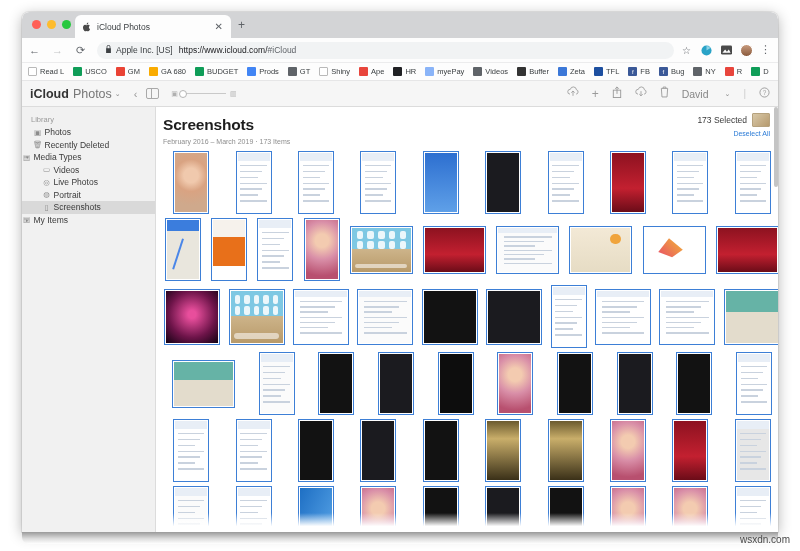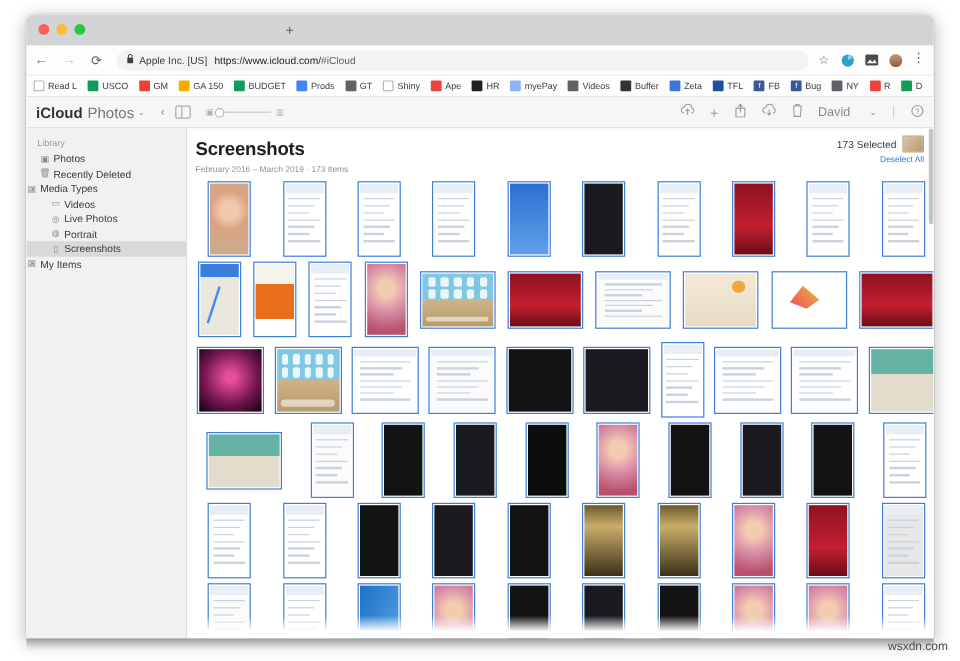--- a/index.html
+++ b/index.html
@@ -177,20 +177,29 @@
 <div id="root">
 
   <div class="window">
 
     <div class="tabstrip">
       <div class="traffic">
         <span class="dot r"></span>
         <span class="dot y"></span>
         <span class="dot g"></span>
       </div>
+      <div class="tab">
+        <span class="favicon">
+          <svg width="9" height="10" viewBox="0 0 12 14">
+              <path fill="#4a4a4a" d="M9.3 7.4c0-1.5 1.2-2.2 1.3-2.3-.7-1-1.8-1.2-2.2-1.2-.9-.1-1.8.6-2.3.6-.5 0-1.2-.5-2-.5-1 0-2 .6-2.5 1.5-1.1 1.9-.3 4.6.8 6.1.5.7 1.1 1.5 1.9 1.5.8 0 1.1-.5 2-.5.9 0 1.2.5 2 .5.8 0 1.4-.7 1.9-1.5.6-.8.8-1.7.8-1.7s-1.6-.6-1.7-2.5zM7.9 2.7c.4-.5.7-1.2.6-1.9-.6 0-1.4.4-1.8.9-.4.5-.7 1.2-.6 1.9.7.1 1.4-.3 1.8-.9z"></path>
+            </svg>
+        </span>
+        <span class="tabtitle">iCloud Photos</span>
+        <span class="tabclose">✕</span>
+      </div>
       <div class="newtab">+</div>
     </div>
 
     <div class="navbar">
       <div class="navbtn">←</div>
       <div class="navbtn dis">→</div>
       <div class="navbtn">⟳</div>
       <div class="omnibox">
         <span class="lock">
           <svg width="7" height="8" viewBox="0 0 8 10">
@@ -227,21 +236,21 @@
         <div class="bm">
           <span class="bmi" style="background: rgb(15, 157, 88);"></span>
           <span class="bml">USCO</span>
         </div>
         <div class="bm">
           <span class="bmi" style="background: rgb(234, 67, 53);"></span>
           <span class="bml">GM</span>
         </div>
         <div class="bm">
           <span class="bmi" style="background: rgb(249, 171, 0);"></span>
-          <span class="bml">GA 150</span>
+          <span class="bml">GA 680</span>
         </div>
         <div class="bm">
           <span class="bmi" style="background: rgb(15, 157, 88);"></span>
           <span class="bml">BUDGET</span>
         </div>
         <div class="bm">
           <span class="bmi" style="background: rgb(66, 133, 244);"></span>
           <span class="bml">Prods</span>
         </div>
         <div class="bm">

